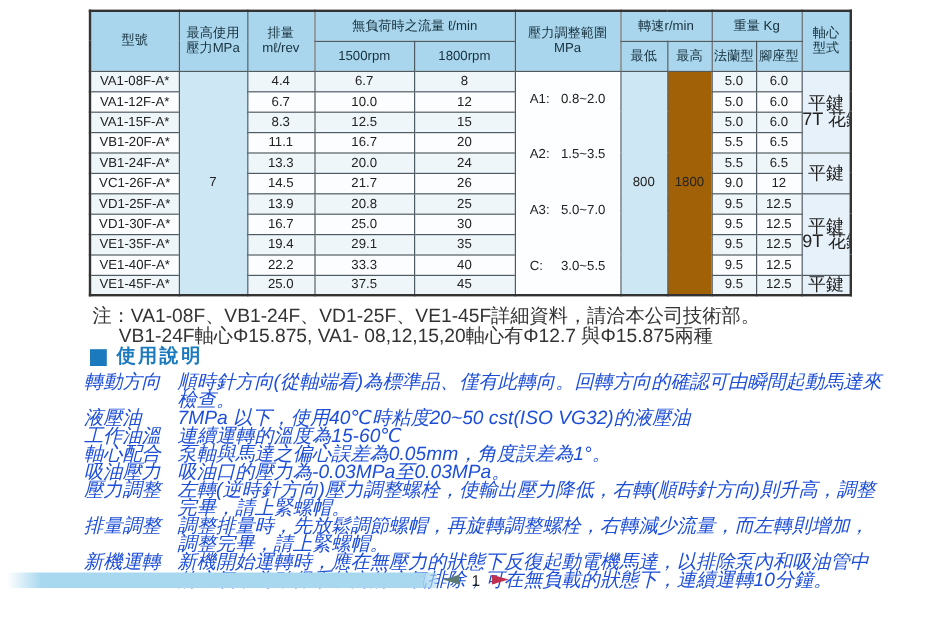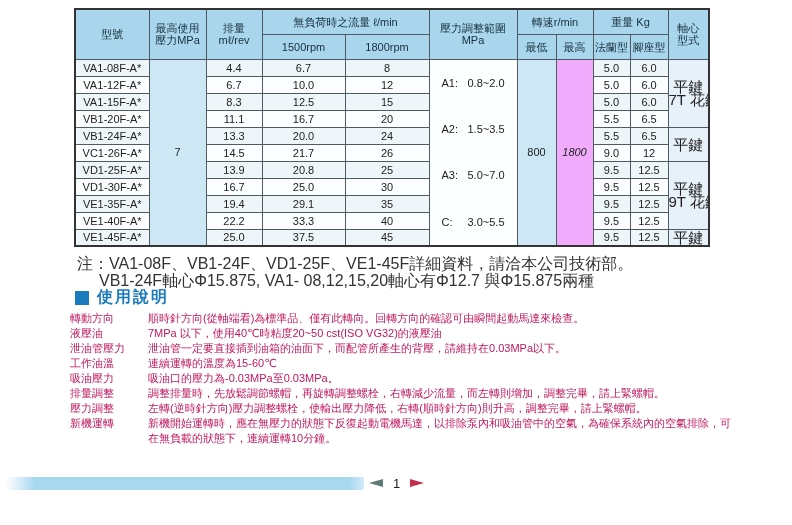--- a/index.html
+++ b/index.html
@@ -20,38 +20,38 @@
   }
   table.spec thead th{
     background:#a9d6ec;font-weight:normal;color:#16303d;line-height:12px;
   }
   table.spec thead tr{height:25px;}
   table.spec tbody tr{height:17px;margin-left:30px;}
   table.spec tbody tr:nth-child(odd){background:#eef6fa;}
   table.spec tbody tr:nth-child(even){background:#fbfdfe;}
   td.c-model{font-size:11px;}
   td.c-blue{background:#cde7f5;}
-  td.c-white{background:#f0abfc;font-style:italic;}
+  td.c-white{background:#a16207;}
   td.c-shaft{background:#e7f1f9;font-size:15px;line-height:13px;}
   td.c-range{background:#fdfeff;vertical-align:top;}
   .range-list{
     height:185px;display:flex;flex-direction:column;justify-content:space-around;
     align-items:flex-start;padding-left:12px;
   }
   .range-item{display:flex;}
   .range-label{display:inline-block;width:26px;text-align:left;}
   
   .notes{position:absolute;left:77px;top:255px;font-size:16px;line-height:17px;color:#333;}
   .notes .line2{padding-left:22px;}
   
   .section-header{position:absolute;left:75px;top:287px;display:flex;align-items:center;}
   .section-square{width:14px;height:14px;background:#1b79bd;margin-right:8px;}
   .section-title{font-size:16px;font-weight:bold;color:#1b79bd;letter-spacing:2px;}
   
-  .usage{position:absolute;left:70px;top:311px;width:668px;font-size:11px;color:#be185d;}
+  .usage{position:absolute;left:70px;top:311px;width:668px;font-size:16px;color:#1d4ed8;font-style:italic;}
   .usage-row{display:flex;line-height:15px;}
   .u-label{width:78px;flex-shrink:0;}
   .u-text{flex:1;}
   
   .footer-bar{
     position:absolute;left:6px;top:477px;width:358px;height:13px;border-radius:2px;
     background:linear-gradient(90deg, rgba(168,216,239,0) 0%, #a8d8ef 8%, #a8d8ef 96%, rgba(168,216,239,0.5) 100%);
   }
   .pager{position:absolute;left:369px;top:472px;display:flex;align-items:center;height:22px;}
   .arrow-left{width:0;height:0;border-top:4px solid transparent;border-bottom:4px solid transparent;border-right:14px solid #5e7b75;}
@@ -251,38 +251,38 @@
 <div class="usage">
   <div class="usage-row">
     <div class="u-label">轉動方向</div>
     <div class="u-text">順時針方向(從軸端看)為標準品、僅有此轉向。回轉方向的確認可由瞬間起動馬達來檢查。</div>
   </div>
   <div class="usage-row">
     <div class="u-label">液壓油</div>
     <div class="u-text">7MPa 以下，使用40℃時粘度20~50 cst(ISO VG32)的液壓油</div>
   </div>
   <div class="usage-row">
-    <div class="u-label">泄油管壓力</div>
-    <div class="u-text">泄油管一定要直接插到油箱的油面下，而配管所產生的背壓，請維持在0.03MPa以下。</div>
-  </div>
-  <div class="usage-row">
     <div class="u-label">工作油溫</div>
     <div class="u-text">連續運轉的溫度為15-60℃</div>
   </div>
   <div class="usage-row">
+    <div class="u-label">軸心配合</div>
+    <div class="u-text">泵軸與馬達之偏心誤差為0.05mm，角度誤差為1°。</div>
+  </div>
+  <div class="usage-row">
     <div class="u-label">吸油壓力</div>
     <div class="u-text">吸油口的壓力為-0.03MPa至0.03MPa。</div>
   </div>
   <div class="usage-row">
+    <div class="u-label">壓力調整</div>
+    <div class="u-text">左轉(逆時針方向)壓力調整螺栓，使輸出壓力降低，右轉(順時針方向)則升高，調整完畢，請上緊螺帽。</div>
+  </div>
+  <div class="usage-row">
     <div class="u-label">排量調整</div>
     <div class="u-text">調整排量時，先放鬆調節螺帽，再旋轉調整螺栓，右轉減少流量，而左轉則增加，調整完畢，請上緊螺帽。</div>
-  </div>
-  <div class="usage-row">
-    <div class="u-label">壓力調整</div>
-    <div class="u-text">左轉(逆時針方向)壓力調整螺栓，使輸出壓力降低，右轉(順時針方向)則升高，調整完畢，請上緊螺帽。</div>
   </div>
   <div class="usage-row">
     <div class="u-label">新機運轉</div>
     <div class="u-text">新機開始運轉時，應在無壓力的狀態下反復起動電機馬達，以排除泵內和吸油管中的空氣，為確保系統內的空氣排除，可在無負載的狀態下，連續運轉10分鐘。</div>
   </div>
 </div>
 
 <div class="footer-bar"></div>
 <div class="pager">
   <span class="arrow-left"></span>

